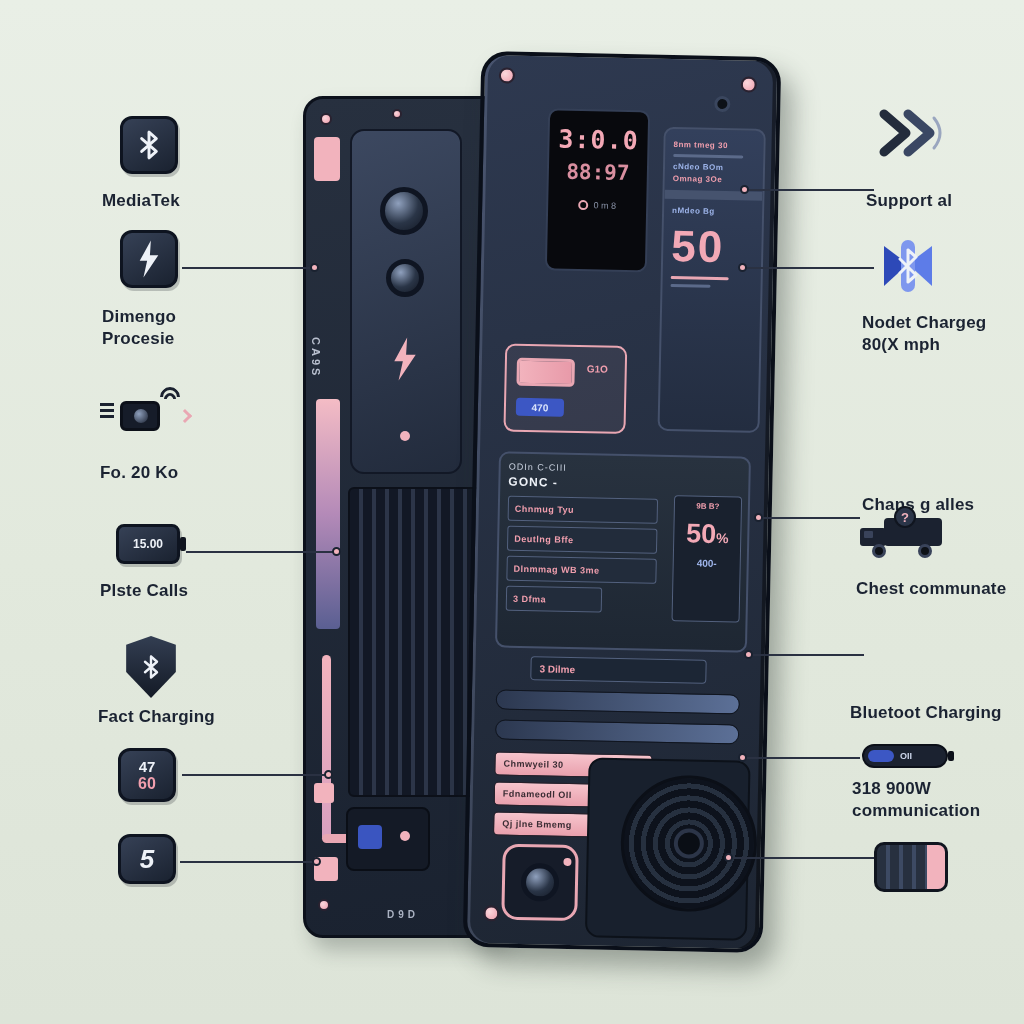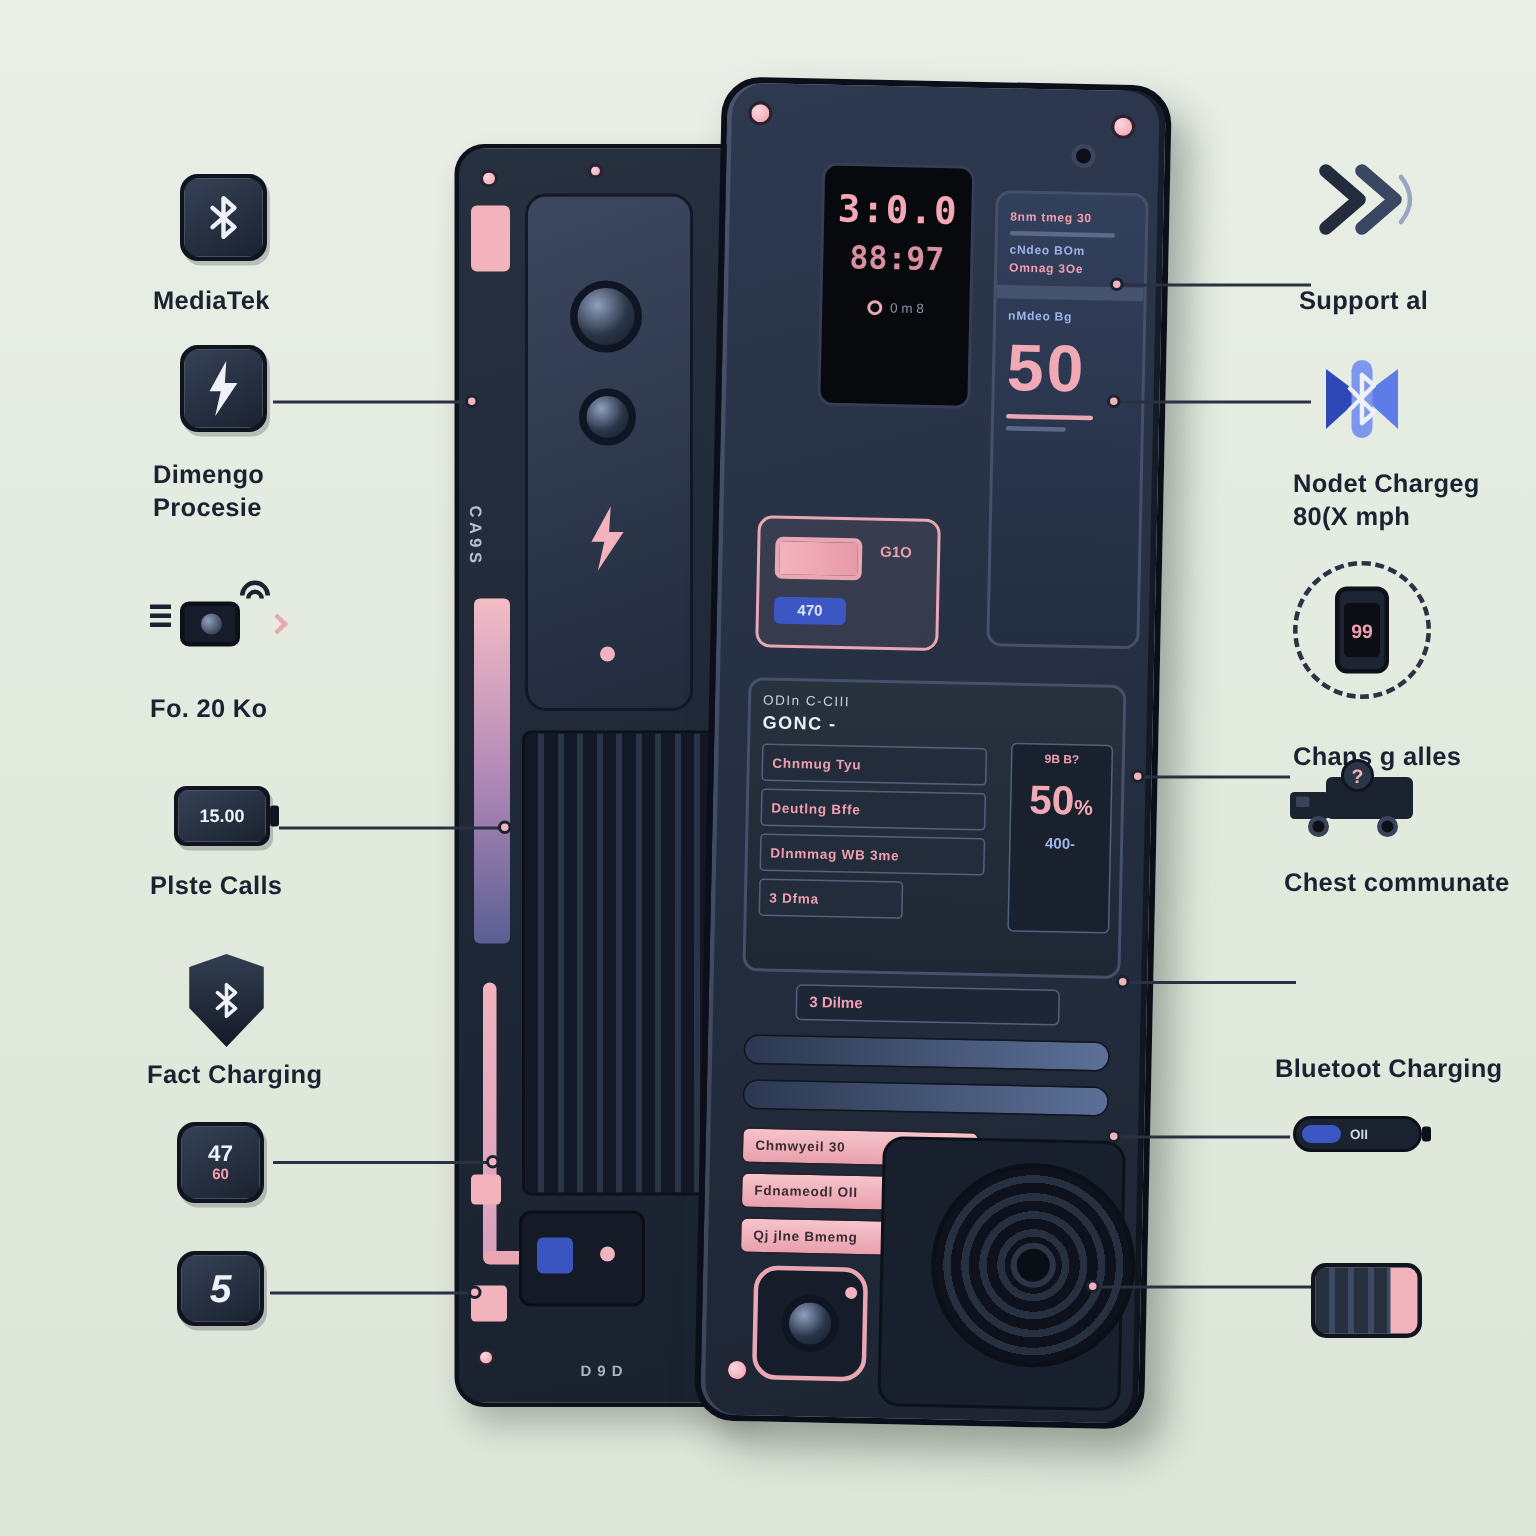--- a/index.html
+++ b/index.html
@@ -265,21 +265,21 @@
 
   <div class="abs" style="left:124px;top:636px;width:54px;height:62px;clip-path:polygon(50% 0%,96% 14%,96% 58%,50% 100%,4% 58%,4% 14%);background:linear-gradient(#333e52,#141a26);display:flex;align-items:center;justify-content:center">
     <svg width="18" height="26" viewBox="0 0 12 16">
         <path d="M6 1 V15 M6 1 L10 4.5 L2 11.5 M6 15 L10 11.5 L2 4.5" fill="none" stroke="#eef2f8" stroke-width="1.6" stroke-linecap="round" stroke-linejoin="round"></path>
       </svg>
   </div>
   <div class="callout-label abs" style="left:98px;top:706px;width:170px">Fact Charging</div>
 
   <div class="icon-box abs" style="left:118px;top:748px;width:58px;height:54px">
     <span class="icon-num" style="font-size:15px">47</span>
-    <span class="icon-sub" style="font-size:10px">60</span>
+    <span class="icon-sub" style="font-size:16px">60</span>
   </div>
 
   <div class="icon-box abs" style="left:118px;top:834px;width:58px;height:50px">
     <span class="icon-num" style="font-size:26px;font-style:italic">5</span>
   </div>
 
   <div class="abs" style="left:874px;top:108px">
     <svg width="76" height="50" viewBox="0 0 76 50">
       <polyline points="10,6 32,25 10,44" stroke="#232c3c" stroke-width="9" fill="none" stroke-linejoin="round" stroke-linecap="round"></polyline>
       <polyline points="34,6 56,25 34,44" stroke="#3a4763" stroke-width="9" fill="none" stroke-linejoin="round" stroke-linecap="round"></polyline>
@@ -292,25 +292,20 @@
     <svg width="64" height="64" viewBox="0 0 64 64">
       <polygon points="8,12 32,30 8,52" fill="#2d49b8"></polygon>
       <polygon points="56,12 32,30 56,52" fill="#5d7ce8"></polygon>
       <rect x="25" y="6" width="14" height="52" rx="7" fill="#7e97ee"></rect>
       <path d="M32 16 V48 M32 16 L40 23 L24 39 M32 48 L40 41 L24 25" stroke="#eef2f8" stroke-width="3" fill="none" stroke-linejoin="round" stroke-linecap="round"></path>
     </svg>
   </div>
   <div class="callout-label abs" style="left:862px;top:312px;width:160px">Nodet Chargeg
 80(X mph</div>
 
-  <div class="dashed-ring abs" style="left:862px;top:374px;width:92px;height:92px">
-    <div class="mini-phone">
-      <div class="mini-screen">99</div>
-    </div>
-  </div>
   <div class="callout-label abs" style="left:862px;top:494px;width:160px">Chans g alles</div>
 
   <div class="abs" style="left:858px;top:506px;width:92px;height:58px">
     <div class="abs" style="left:26px;top:12px;width:58px;height:28px;background:#1b2230;border-radius:4px"></div>
     <div class="abs" style="left:2px;top:22px;width:26px;height:18px;background:#1b2230;border-radius:3px">
       <div class="abs" style="left:4px;top:3px;width:9px;height:7px;background:#39435a;border-radius:1px"></div>
     </div>
     <div class="abs" style="left:14px;top:38px;width:14px;height:14px;border-radius:50%;background:#0d1117;border:3px solid #39435a"></div>
     <div class="abs" style="left:60px;top:38px;width:14px;height:14px;border-radius:50%;background:#0d1117;border:3px solid #39435a"></div>
     <div class="abs" style="left:36px;top:0;width:22px;height:22px;background:#2b3548;border:2px solid #10151f;border-radius:50%;display:flex;align-items:center;justify-content:center;color:#f2b3bd;font-size:13px;font-weight:700">?</div>
@@ -319,18 +314,20 @@
 
   <div class="callout-label abs" style="left:850px;top:702px;width:170px">Bluetoot Charging</div>
 
   <div class="abs" style="left:862px;top:744px;width:94px;height:24px">
     <div class="abs" style="left:0;top:0;width:86px;height:24px;background:#1b2230;border:2px solid #0c1019;border-radius:12px">
       <div class="abs" style="left:4px;top:4px;width:26px;height:12px;background:#3c57c4;border-radius:6px"></div>
       <div class="abs" style="left:36px;top:0;height:20px;line-height:20px;color:#cdd6ea;font-size:9px;font-weight:700">OII</div>
     </div>
     <div class="abs" style="left:86px;top:7px;width:6px;height:10px;background:#0c1019;border-radius:2px"></div>
   </div>
+  <div class="callout-label abs" style="left:852px;top:778px;width:170px">318 900W
+communication</div>
 
   <div class="abs" style="left:874px;top:842px;width:74px;height:50px;border:3px solid #10151f;border-radius:10px;overflow:hidden;background:repeating-linear-gradient(90deg,#27303f 0 9px,#3d4a63 9px 13px)">
     <div class="abs" style="right:0;top:0;width:18px;height:100%;background:#f2b3bd"></div>
   </div>
 
 </div>
 
 </body></html>

